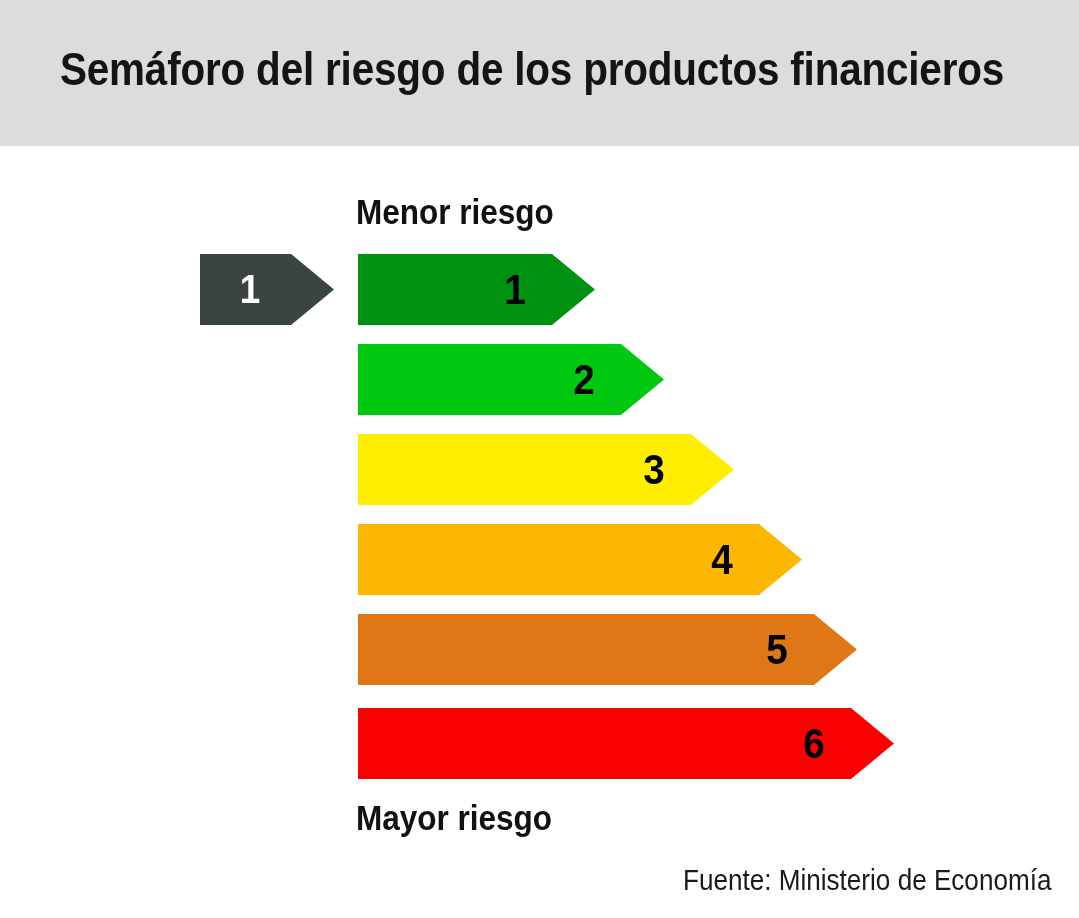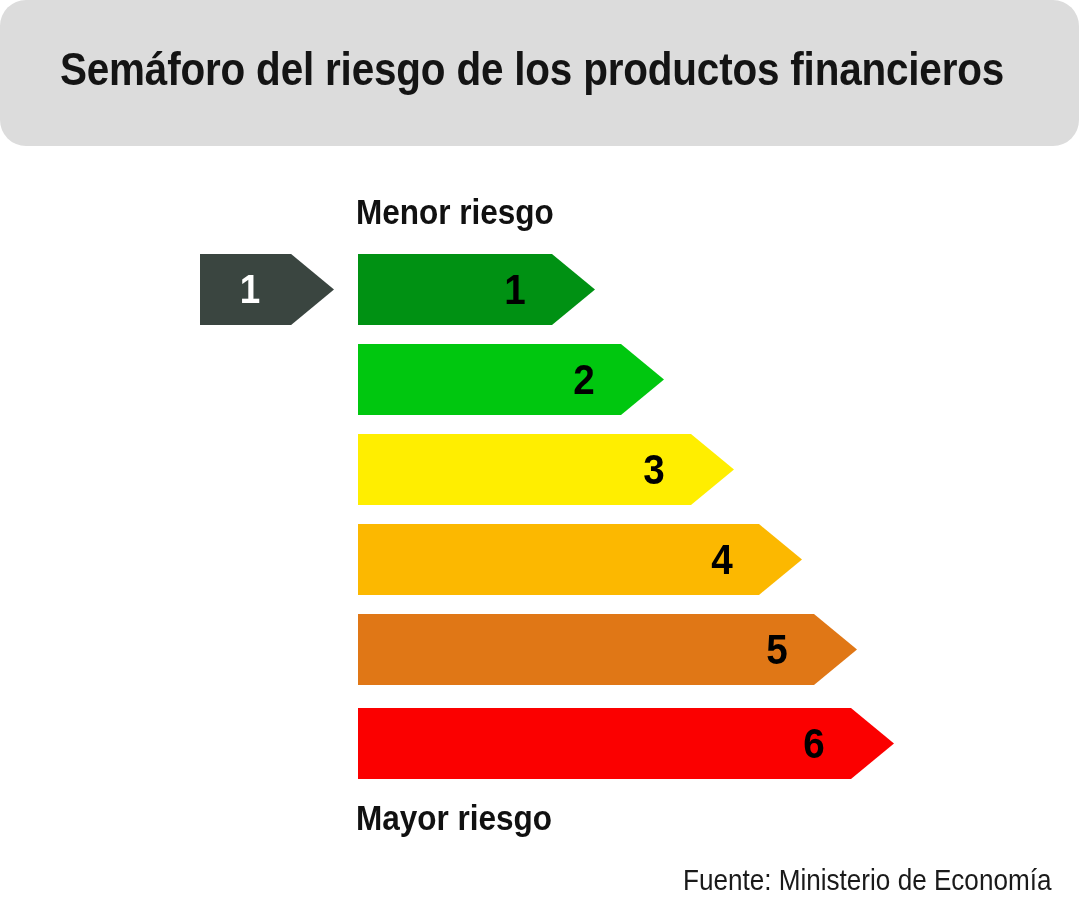--- a/index.html
+++ b/index.html
@@ -117,21 +117,21 @@
   #bar-1 { top: 108px; width: 194px; }
   #bar-2 { top: 198px; width: 263px; }
   #bar-3 { top: 288px; width: 333px; }
   #bar-4 { top: 378px; width: 401px; }
   #bar-5 { top: 468px; width: 456px; }
   #bar-6 { top: 562px; width: 493px; }
 </style>
 </head>
 <body>
 
-<div id="header-band" style="background: rgb(220, 220, 220); border-radius: 26px;">
+<div id="header-band" style="background: rgb(220, 220, 220);">
   <div id="page-title">Semáforo del riesgo de los productos financieros</div>
 </div>
 
 <div id="chart-area">
 
   <div id="caption-low" class="axis-caption">Menor riesgo</div>
 
   <div id="selector-arrow" style="background: rgb(58, 69, 64);">
     <div id="selector-value" style="color: rgb(255, 255, 255);">1</div>
   </div>

